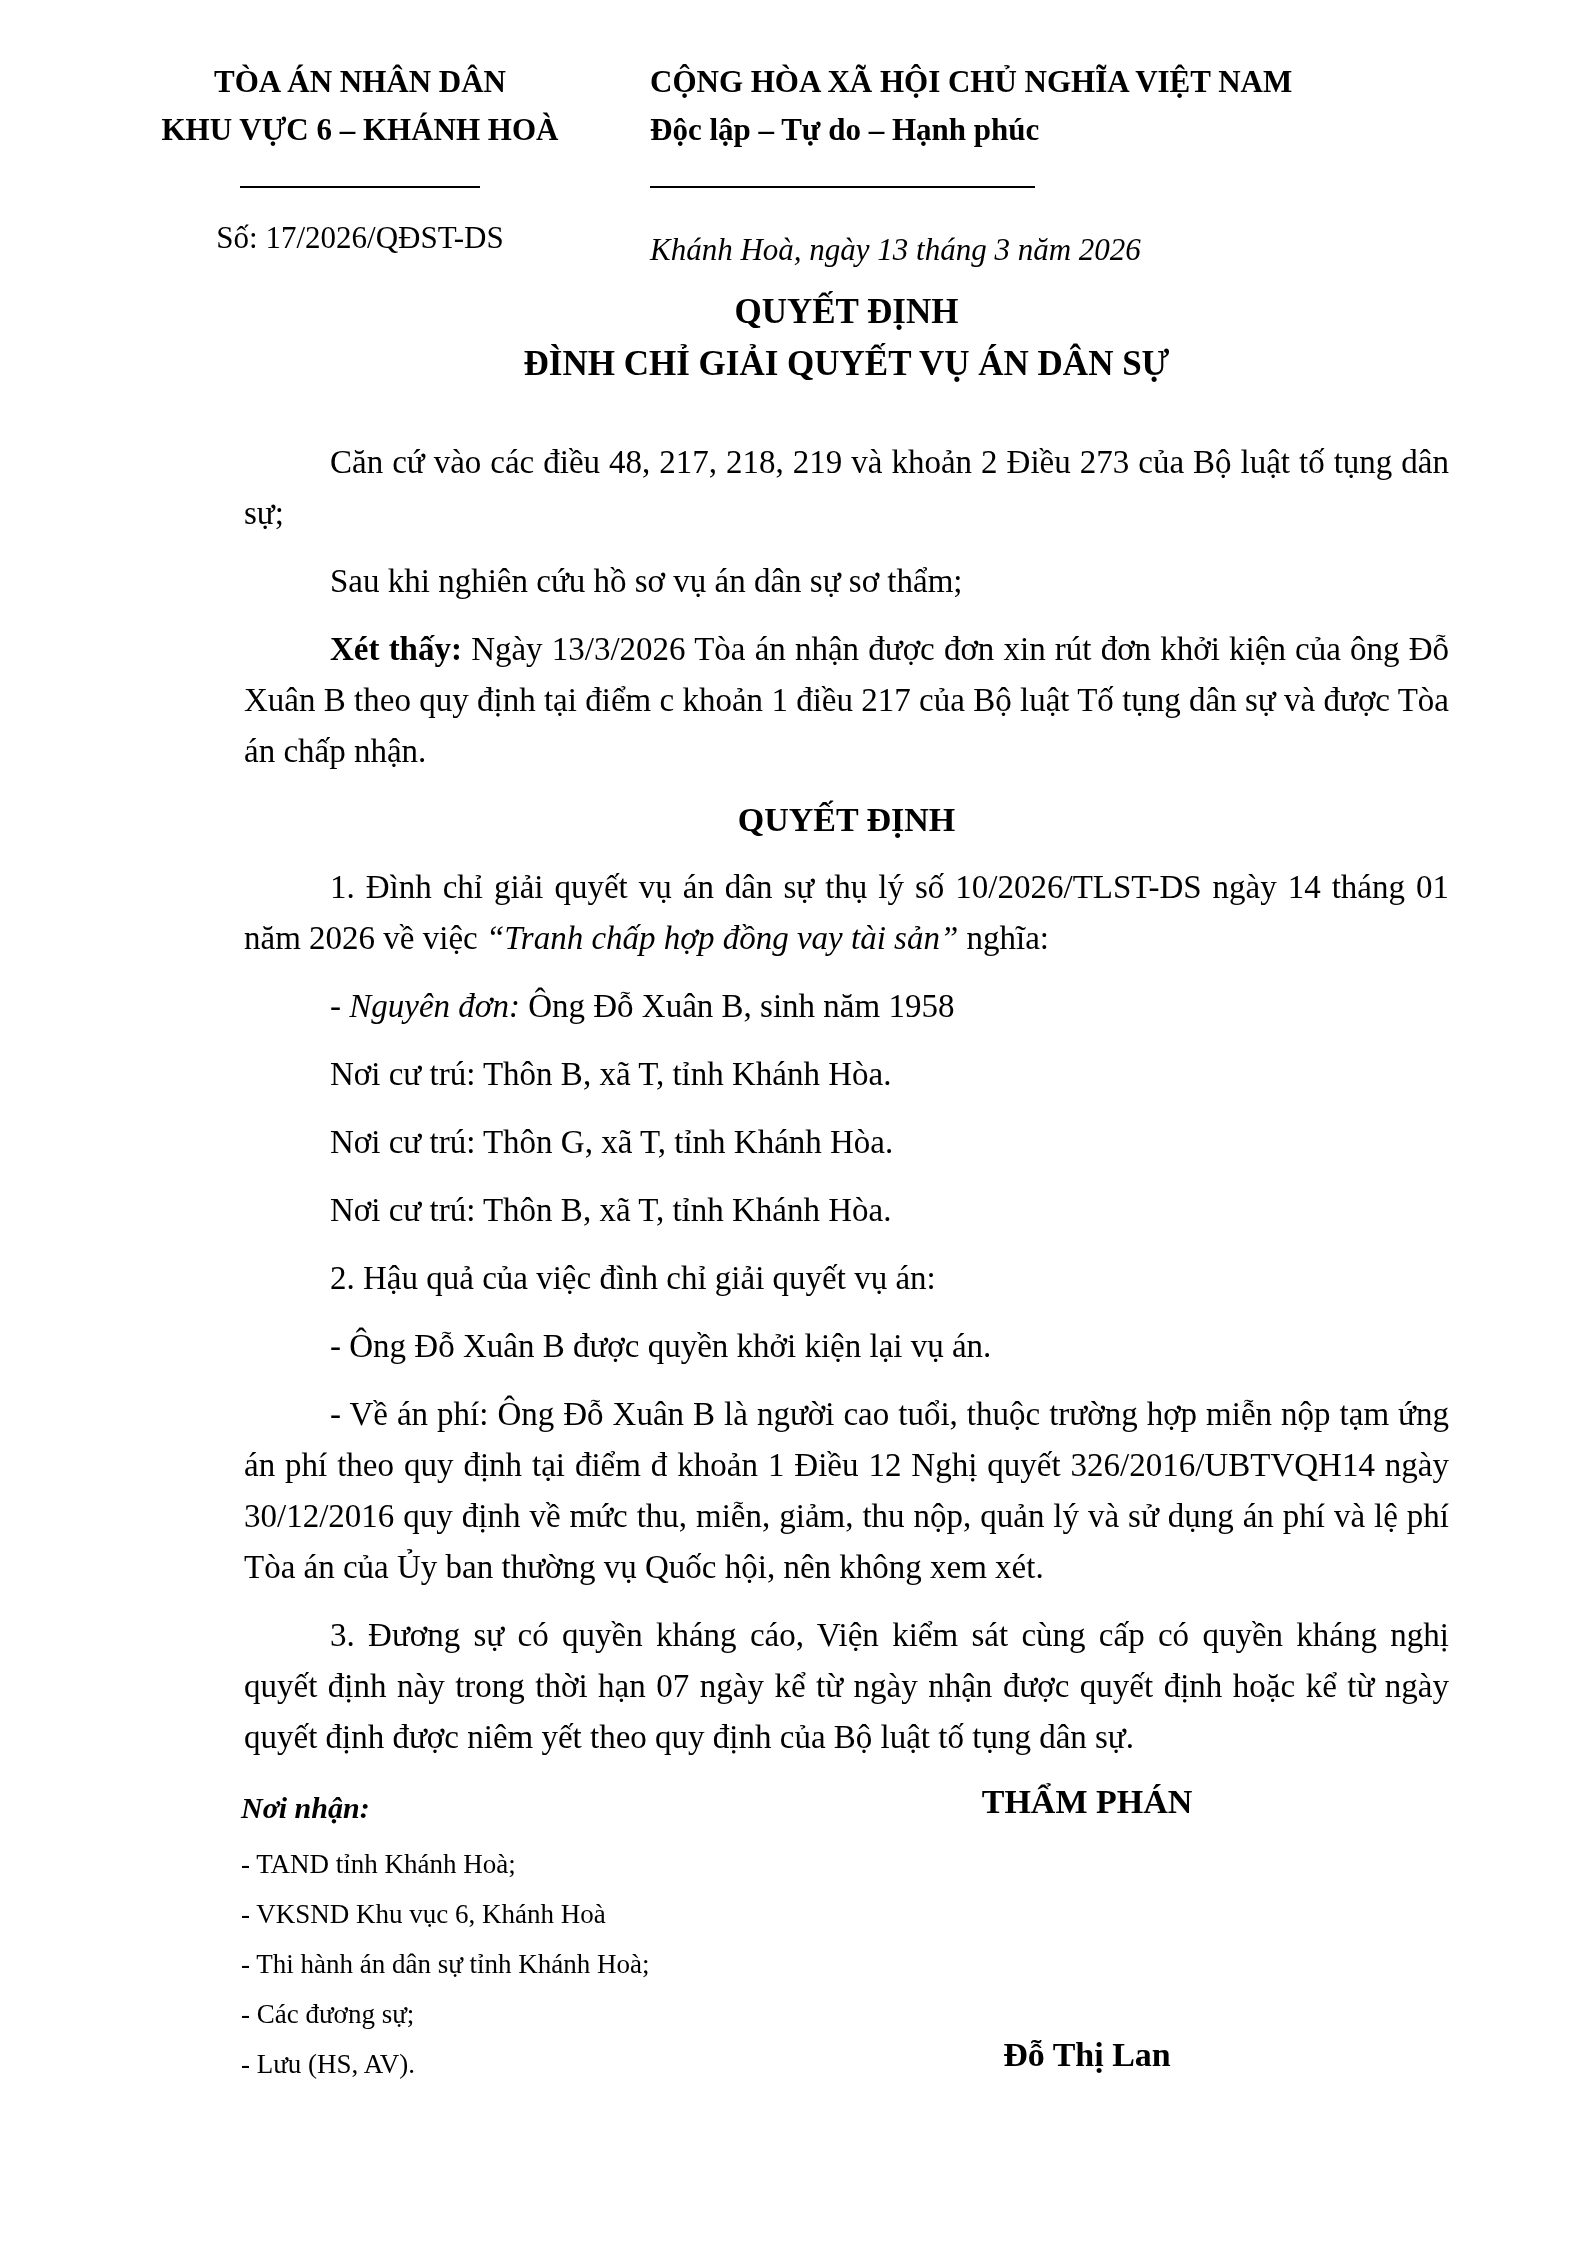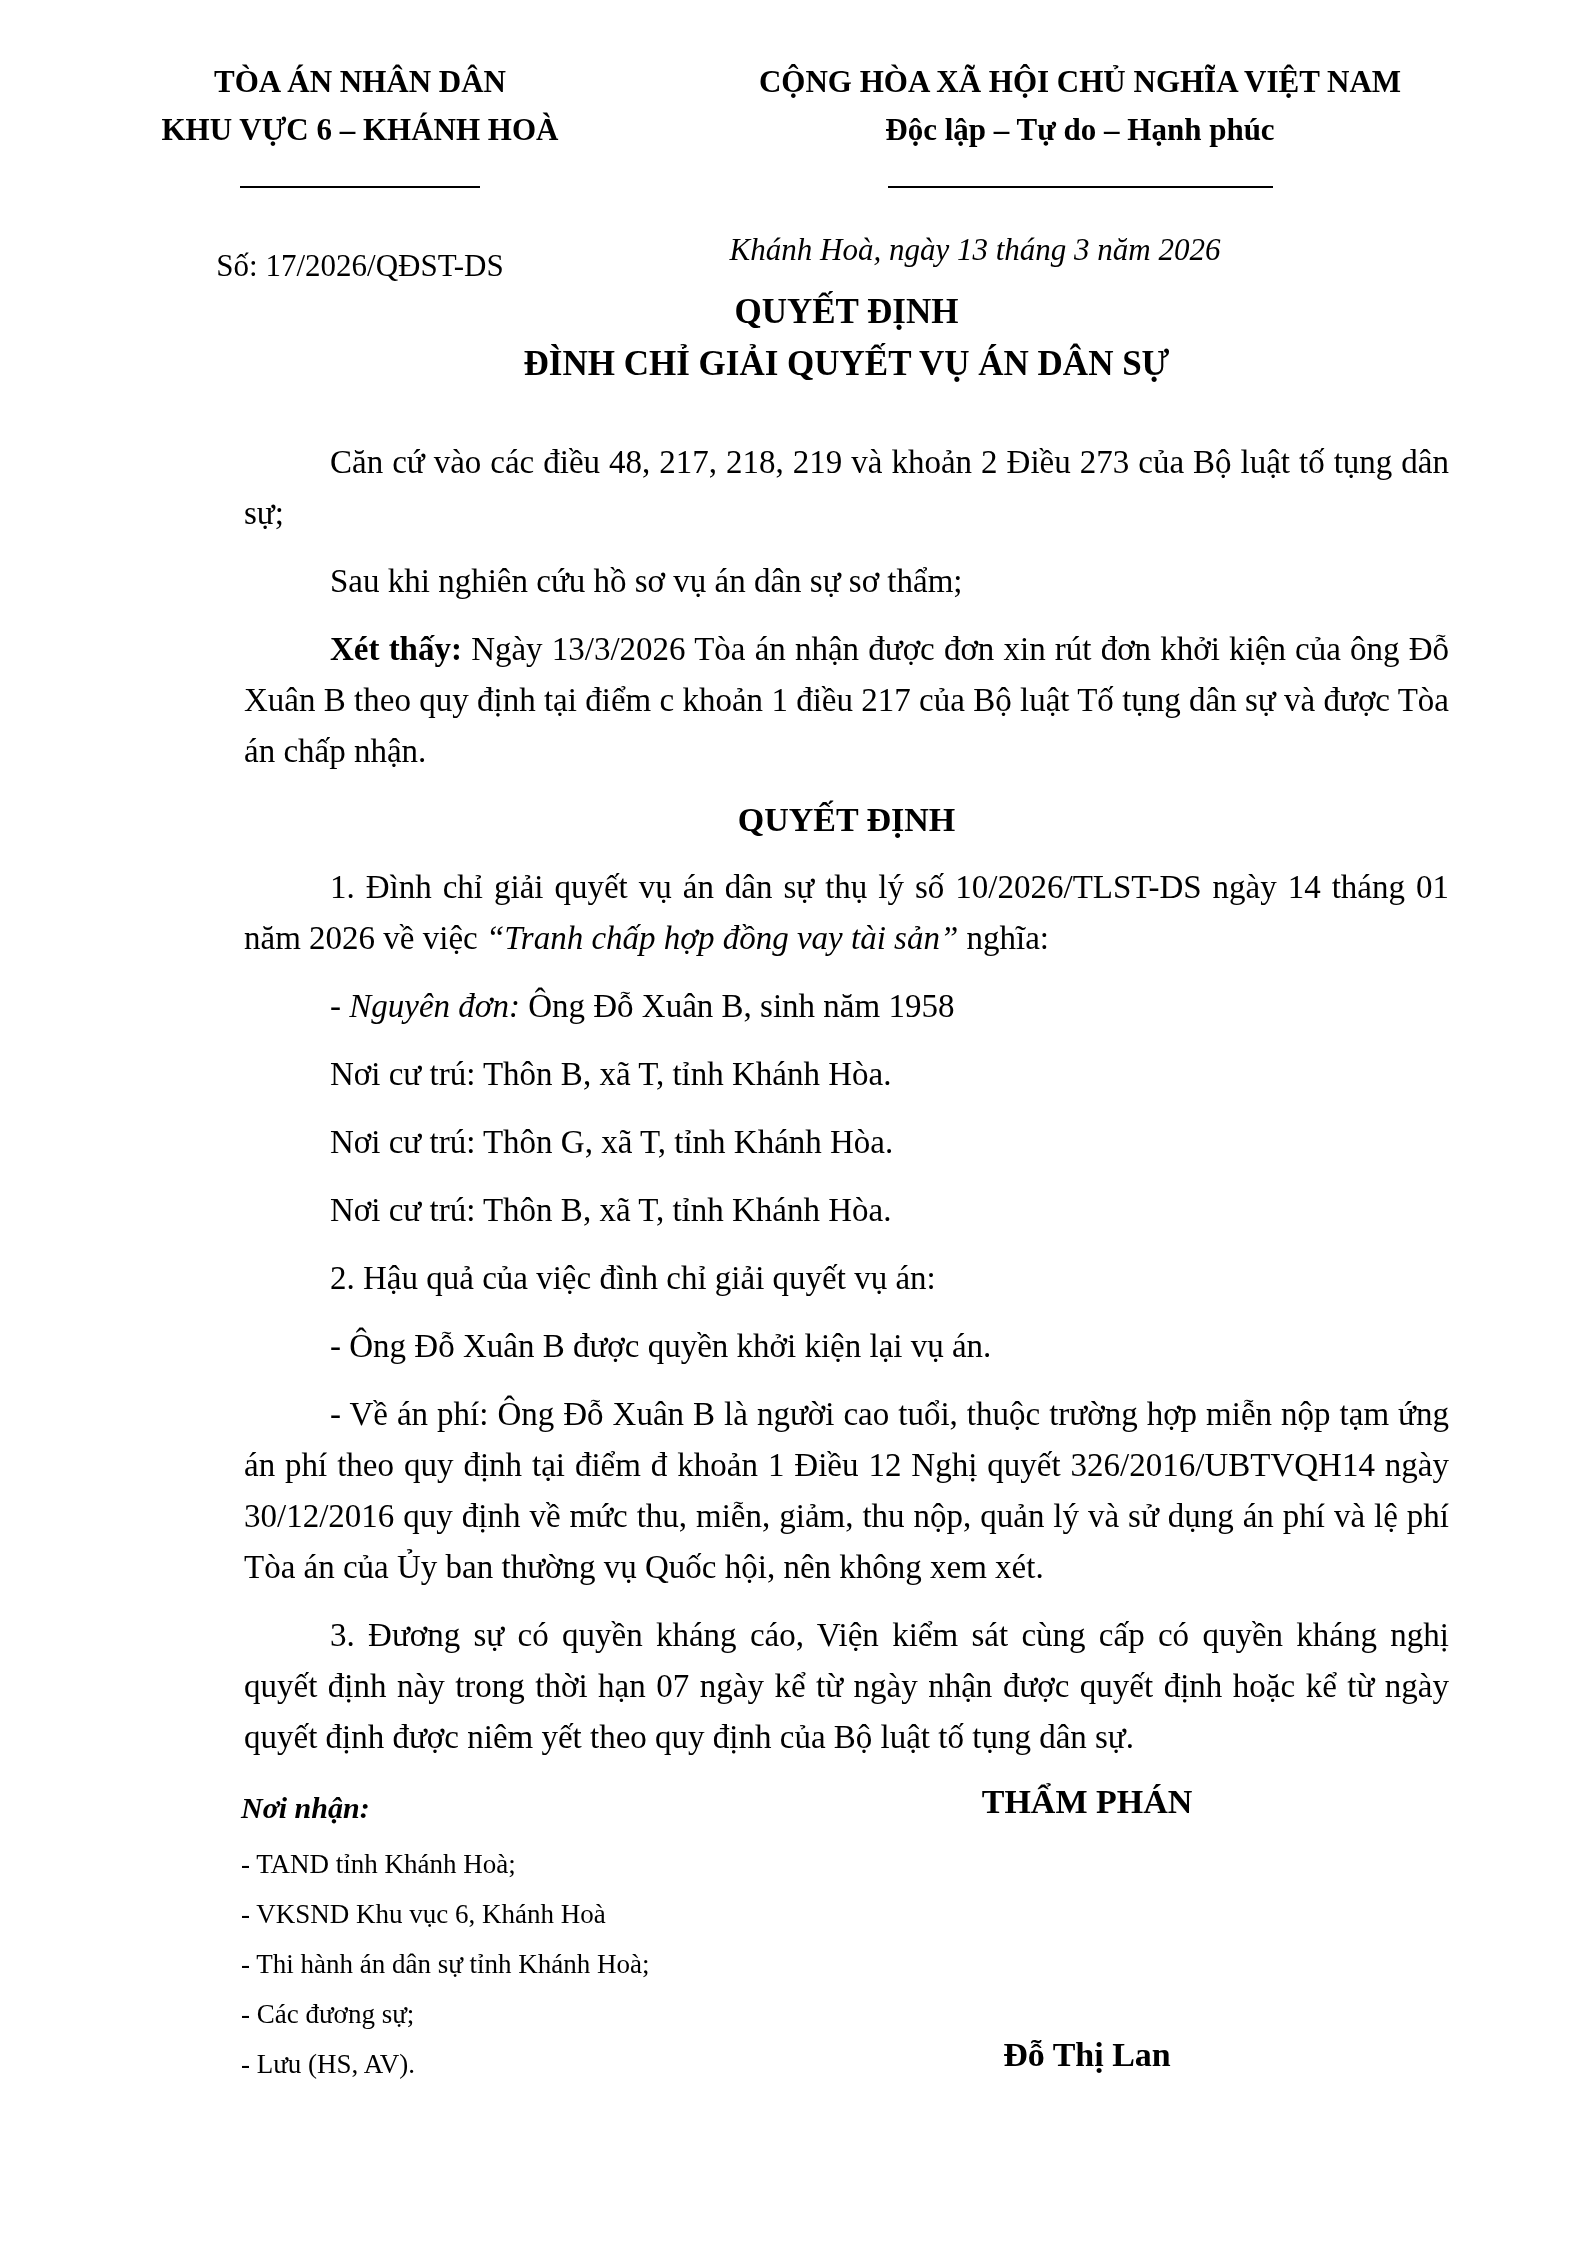--- a/index.html
+++ b/index.html
@@ -11,26 +11,26 @@
     font-family:"Liberation Serif","DejaVu Serif",serif;
     overflow:hidden;
   }
   
   .hdr-left{
     position:absolute;left:100px;top:58px;width:520px;
     text-align:center;font-weight:bold;font-size:31px;line-height:48px;
   }
   .hdr-right{
     position:absolute;left:650px;top:58px;width:860px;
-    text-align:center;font-weight:bold;font-size:31px;line-height:48px;
+    font-weight:bold;font-size:31px;line-height:48px;
   }
   .rule{display:inline-block;border-bottom:2px solid #000;height:8px;}
   .rule-left{width:240px;}
   .rule-right{width:385px;}
-  .doc-number{font-weight:normal;font-size:31px;margin-top:40px;}
+  .doc-number{font-weight:normal;font-size:31px;margin-top:12px;}
   .date-line{
     font-weight:normal;font-style:italic;font-size:31px;margin-top:24px;
     margin-right:210px; 
   }
   
   .title-block{
     position:absolute;left:227px;top:286px;width:1239px;
     text-align:center;font-weight:bold;font-size:35px;line-height:52px;
   }
   

